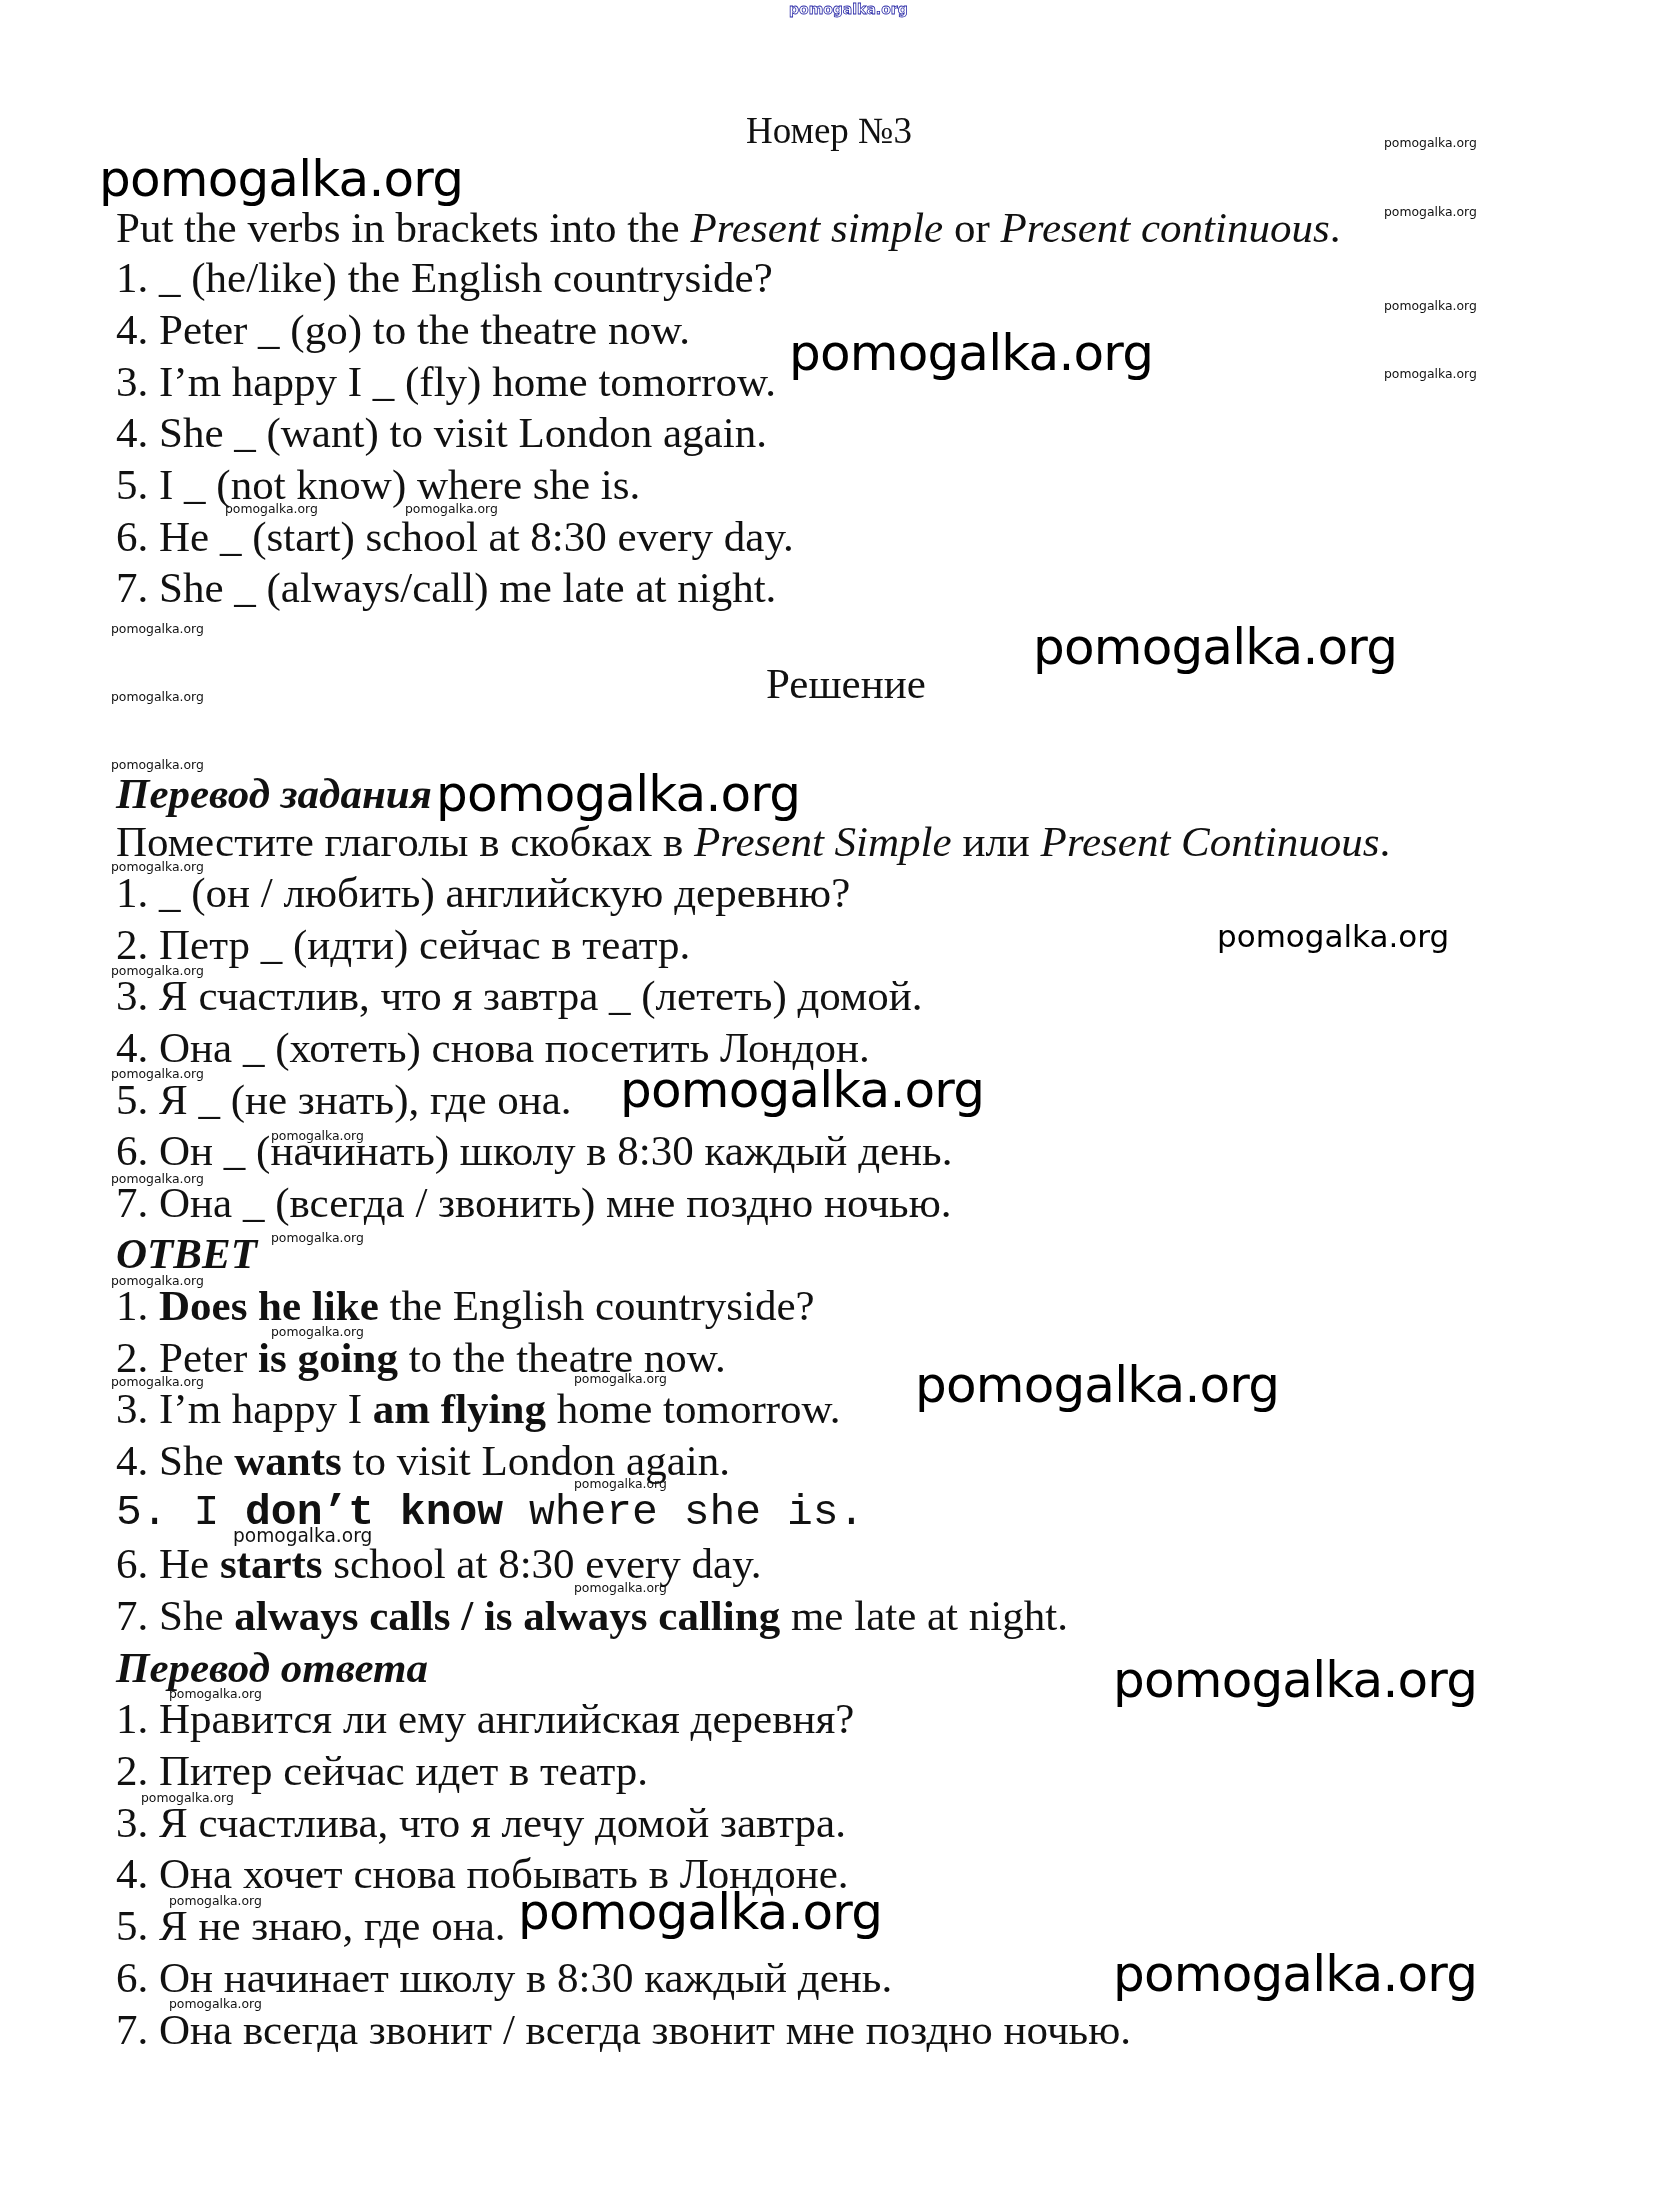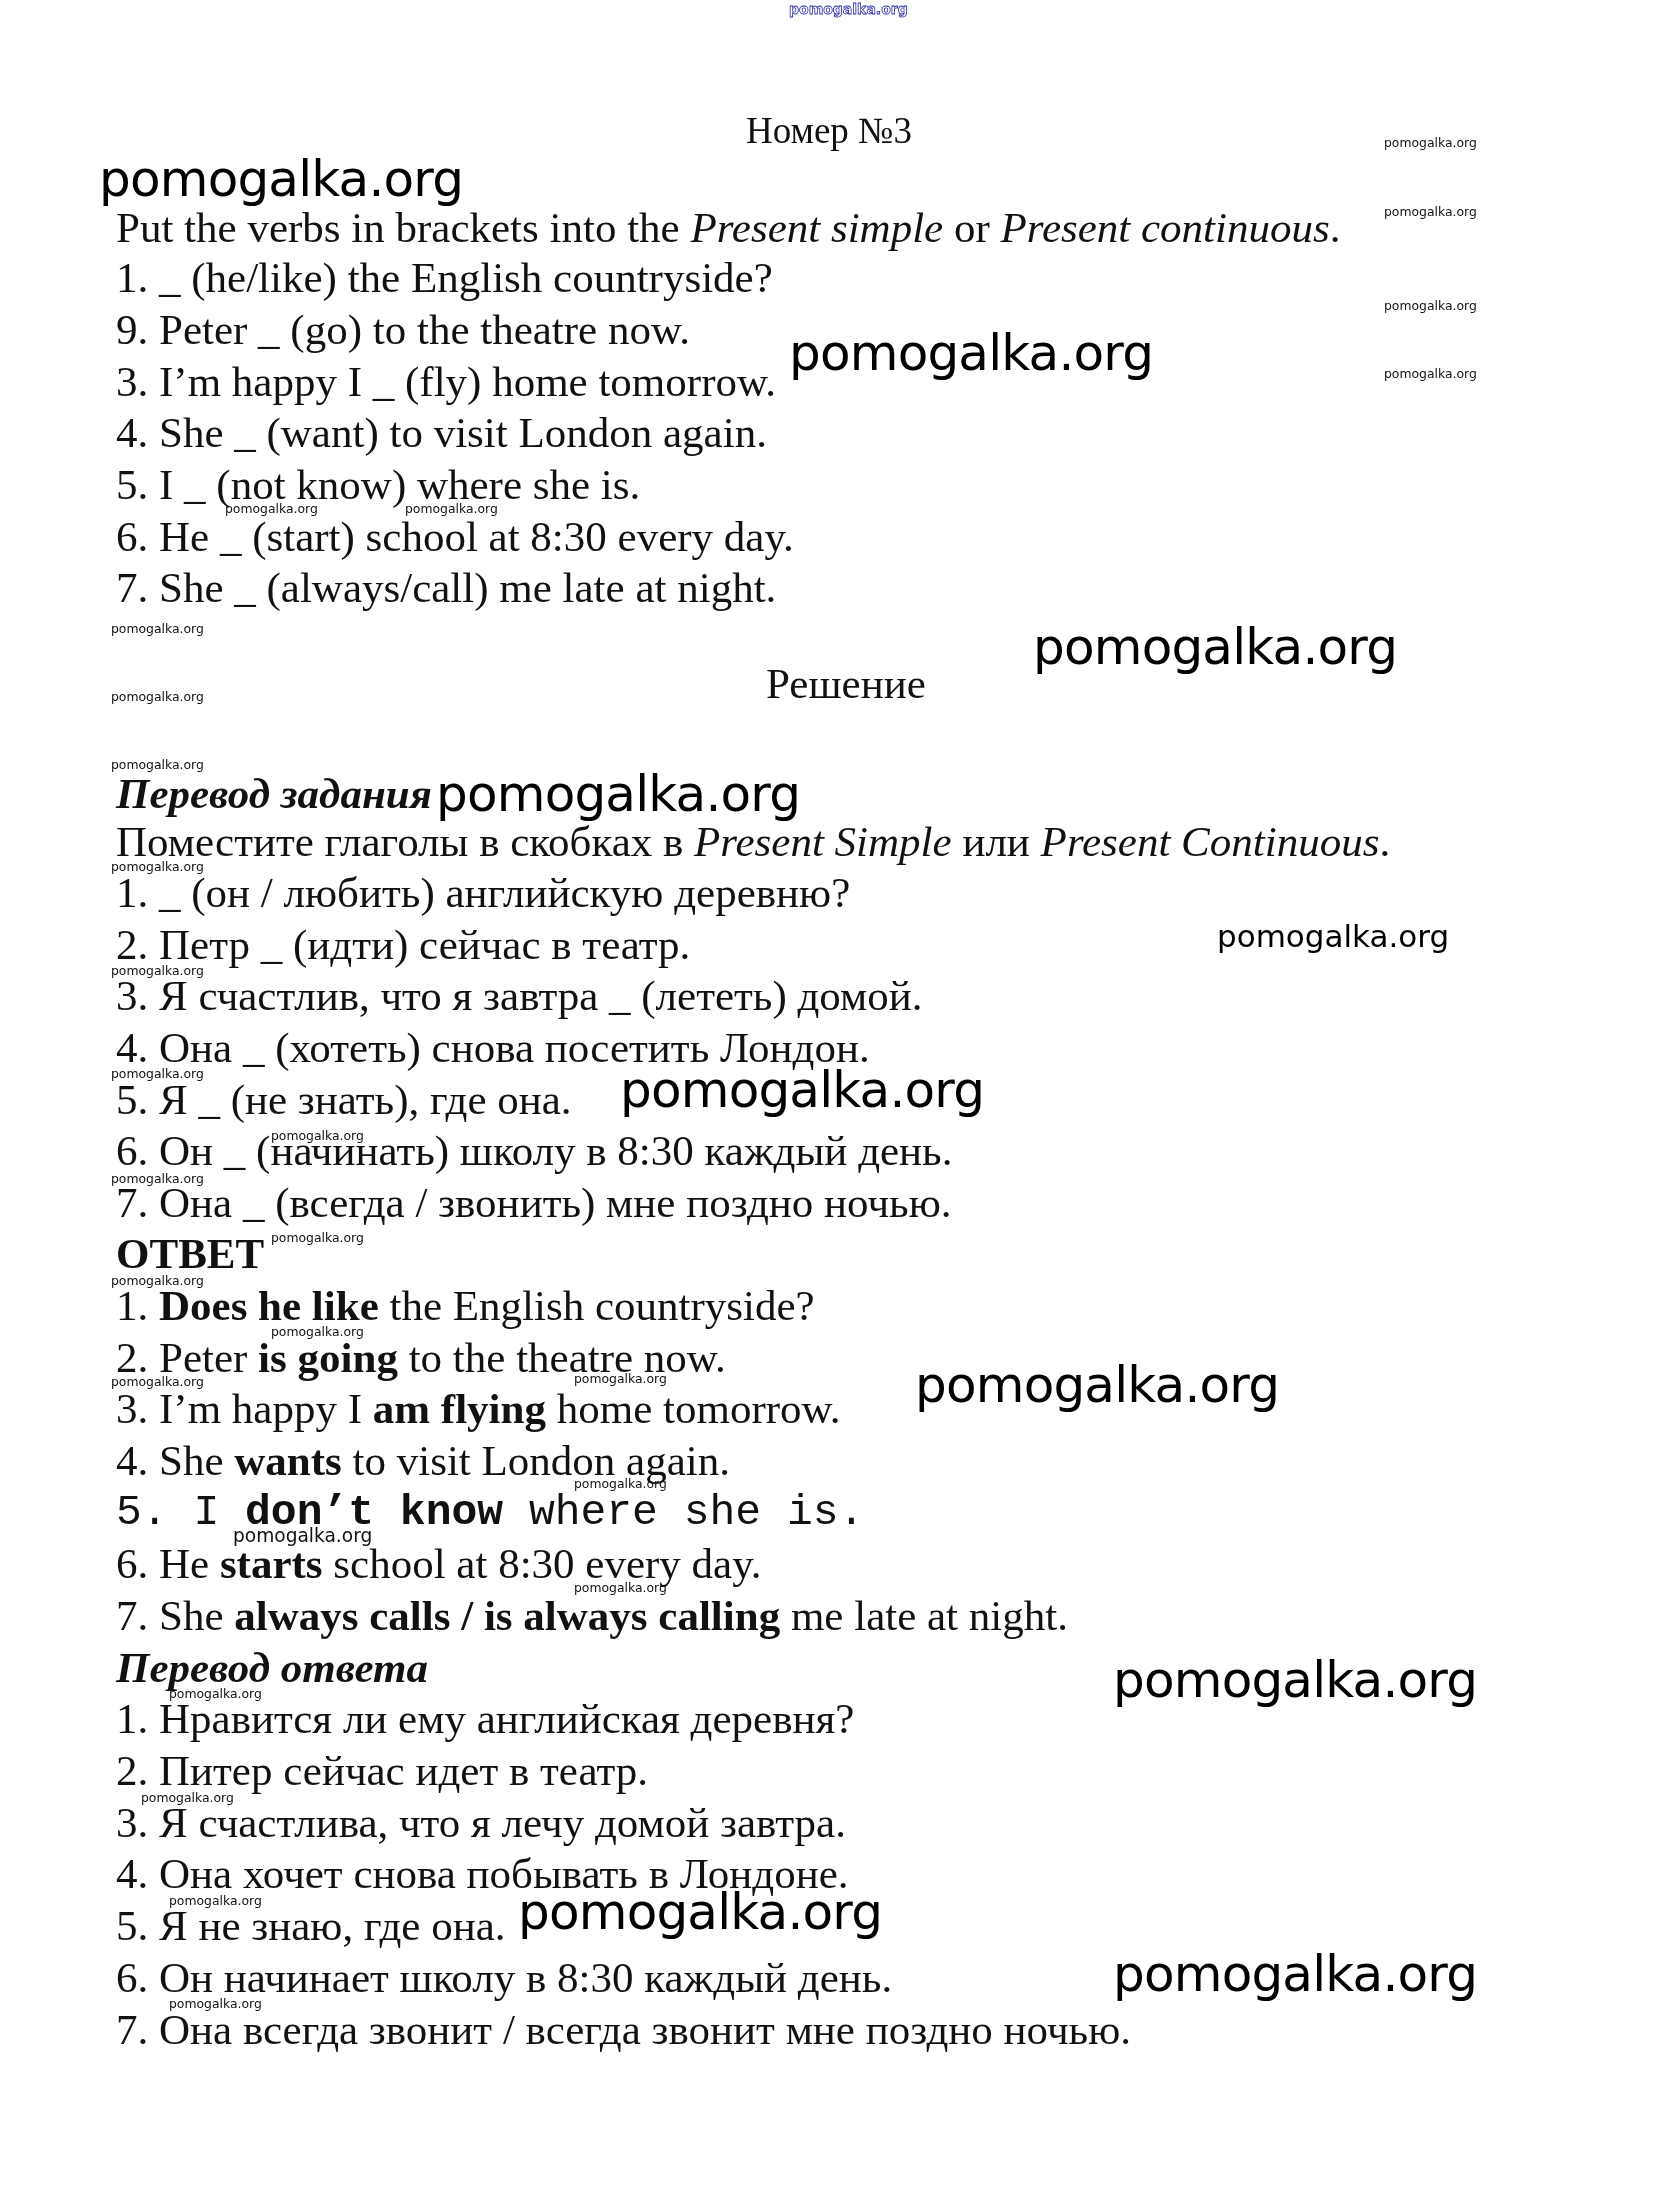--- a/index.html
+++ b/index.html
@@ -11,42 +11,42 @@
   .wm-big { position:absolute; font-family:"DejaVu Sans", "Liberation Sans", sans-serif;
             font-size:50px; line-height:54px; color:#000; white-space:nowrap; letter-spacing:-0.8px; }
   .wm-mid { position:absolute; font-family:"DejaVu Sans", "Liberation Sans", sans-serif;
             font-size:31px; line-height:34px; color:#000; white-space:nowrap; }
   .wm-small { position:absolute; font-family:"DejaVu Sans", "Liberation Sans", sans-serif;
               font-size:12.4px; line-height:14px; color:#111; white-space:nowrap; }
   .wm-top { position:absolute; font-family:"DejaVu Sans", "Liberation Sans", sans-serif;
             font-size:14px; line-height:15.5px; color:#fff; white-space:nowrap;
             -webkit-text-stroke:0.8px #2a2aa8; font-weight:bold; }
   .heading-it { font-style:italic; font-weight:bold; }
-  .heading-b { font-weight:bold; }
+  .heading-b { font-weight:bold;font-style:italic; }
   i { font-style:italic; }
   b { font-weight:bold; }
 </style>
 </head>
 <body>
 
 <div class="wm-top" style="left:789px; top:1.6px;">pomogalka.org</div>
 
 <div class="abs title" style="left:746px; top:109px; font-size:37px;">Номер №3</div>
 <div class="wm-small" style="left:1384px; top:136px;">pomogalka.org</div>
 
 <div class="wm-big" style="left:99px; top:152px;">pomogalka.org</div>
 
 <div class="line" style="top:203px;">
   <span>Put the verbs in brackets into the </span><i>Present simple</i><span> or </span><i>Present continuous</i><span>.</span>
 </div>
 <div class="wm-small" style="left:1384px; top:205px;">pomogalka.org</div>
 
 <div class="line" style="top:253px;">1. _ (he/like) the English countryside?</div>
 <div class="wm-small" style="left:1384px; top:299px;">pomogalka.org</div>
-<div class="line" style="top:305px;">9. Peter _ (go) to the theatre now.</div>
+<div class="line" style="top:305px;">4. Peter _ (go) to the theatre now.</div>
 <div class="wm-big" style="left:789px; top:326px;">pomogalka.org</div>
 <div class="line" style="top:357px;">3. I’m happy I _ (fly) home tomorrow.</div>
 <div class="wm-small" style="left:1384px; top:367px;">pomogalka.org</div>
 <div class="line" style="top:408px;">4. She _ (want) to visit London again.</div>
 <div class="line" style="top:460px;">5. I _ (not know) where she is.</div>
 <div class="wm-small" style="left:225px; top:502px;">pomogalka.org</div>
 <div class="wm-small" style="left:405px; top:502px;">pomogalka.org</div>
 <div class="line" style="top:512px;">6. He _ (start) school at 8:30 every day.</div>
 <div class="line" style="top:563px;">7. She _ (always/call) me late at night.</div>
 

